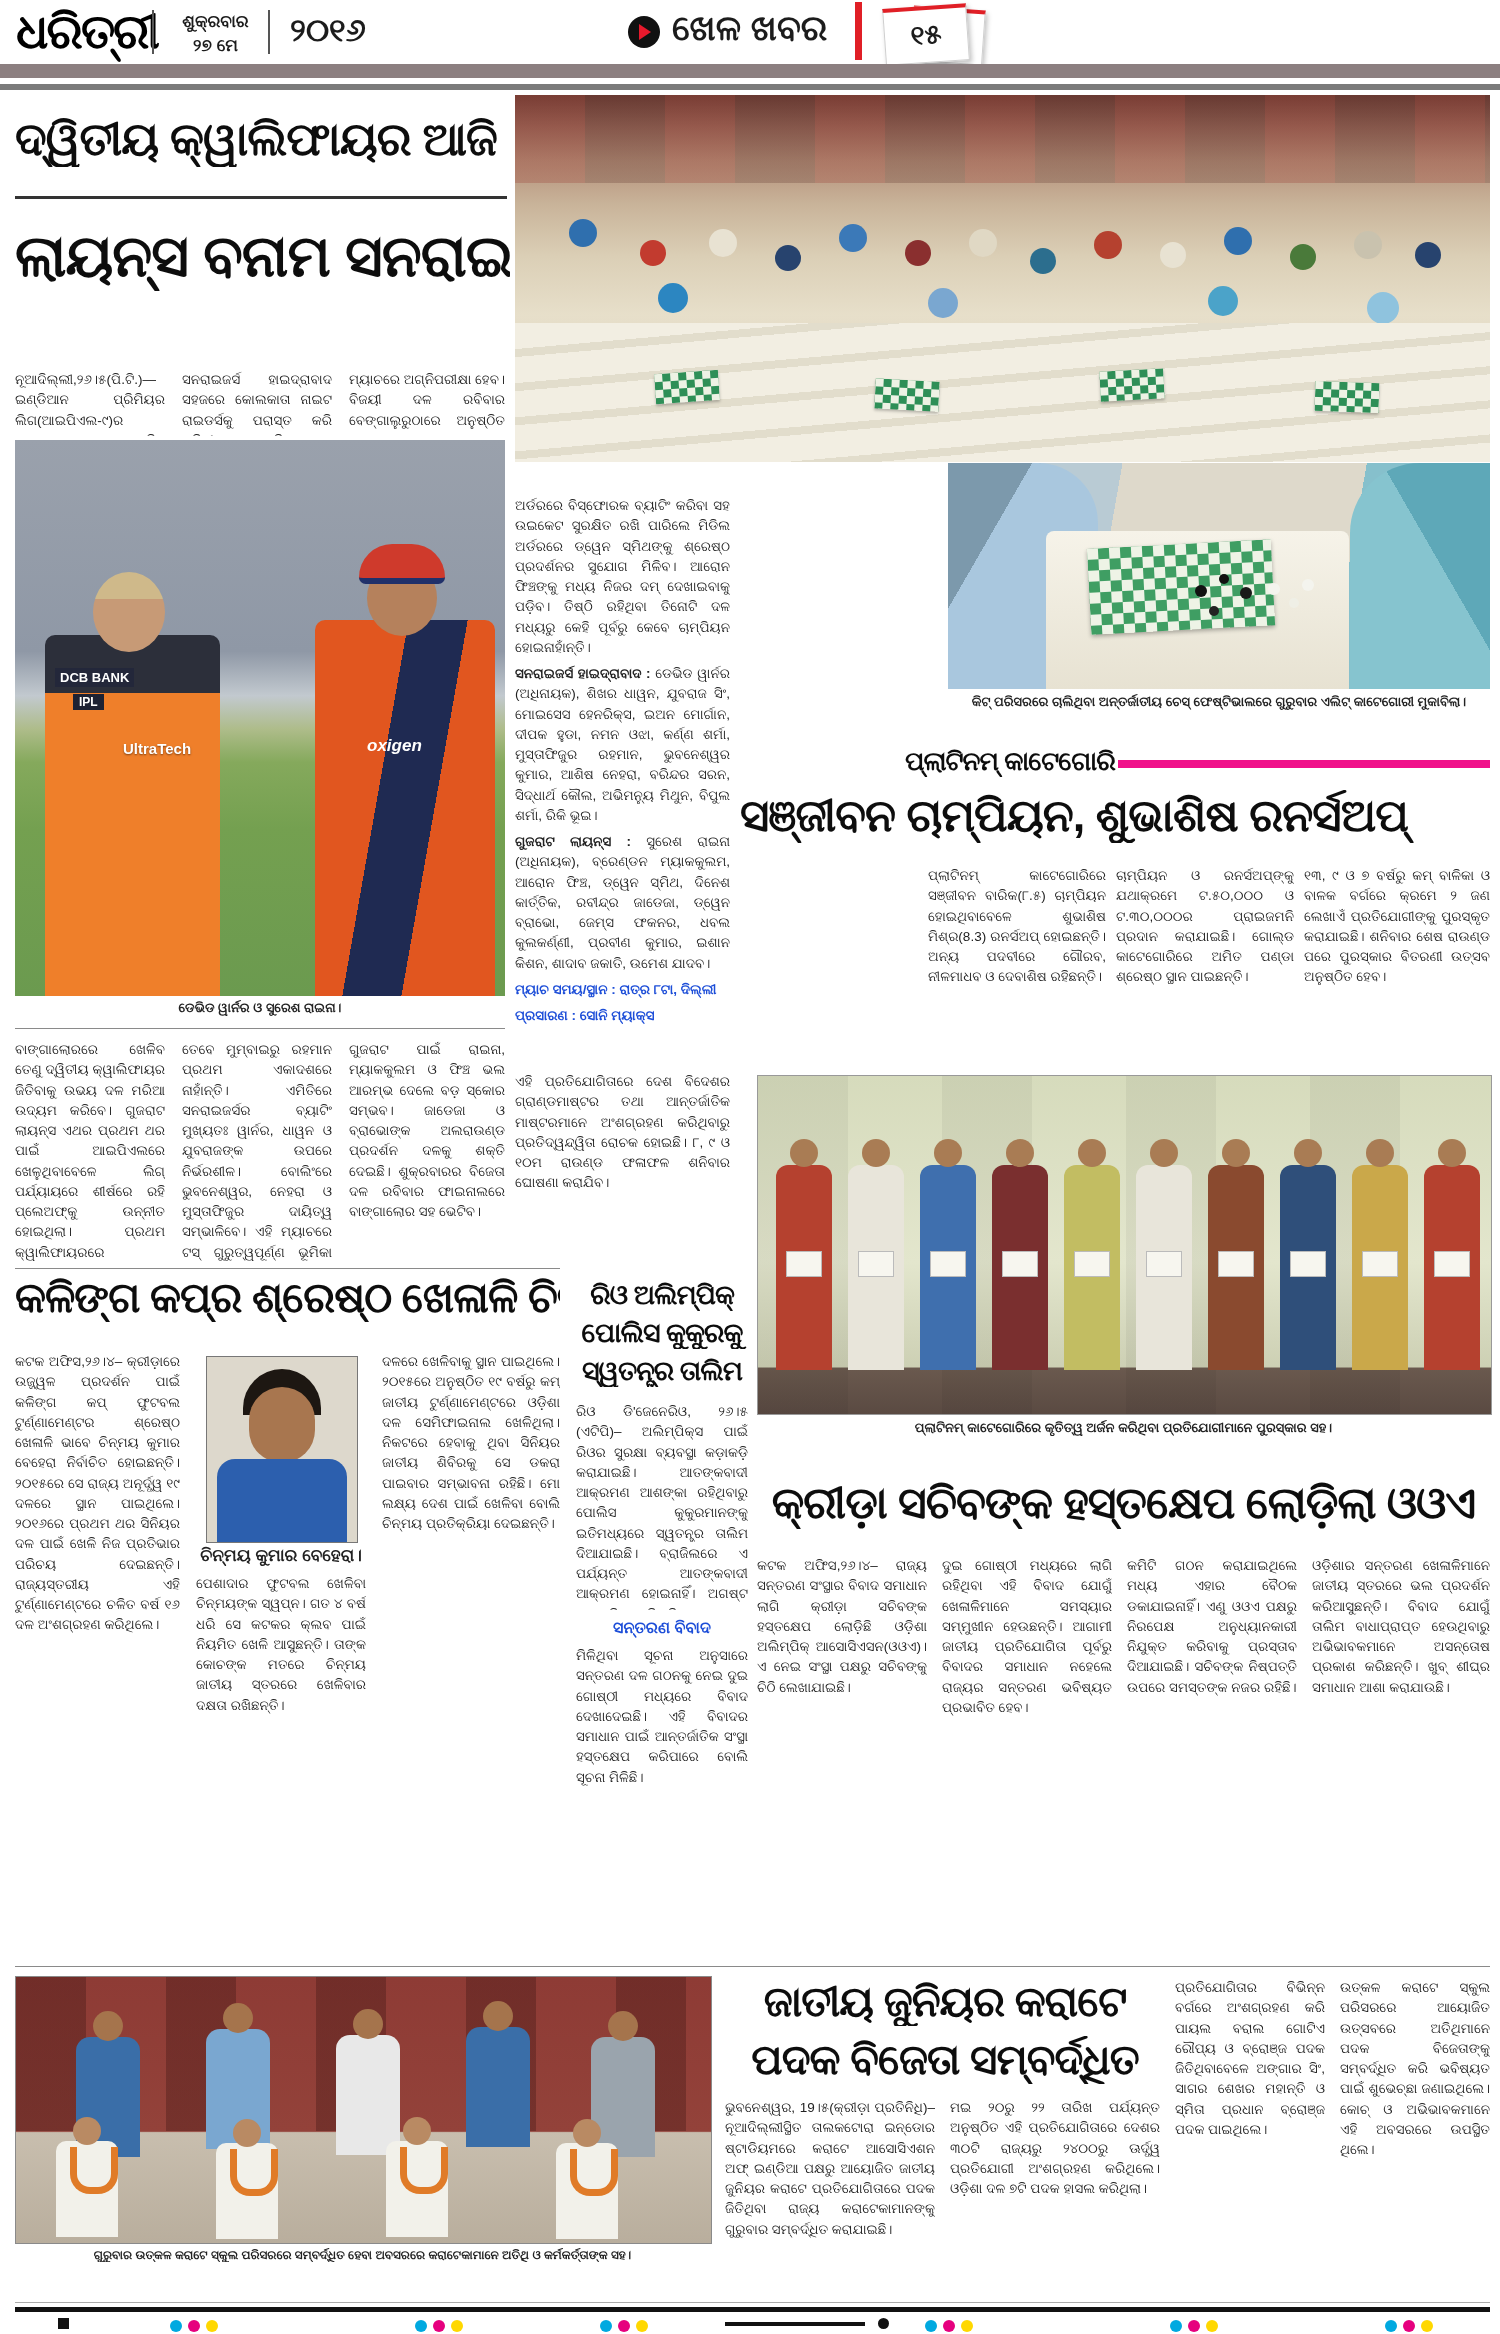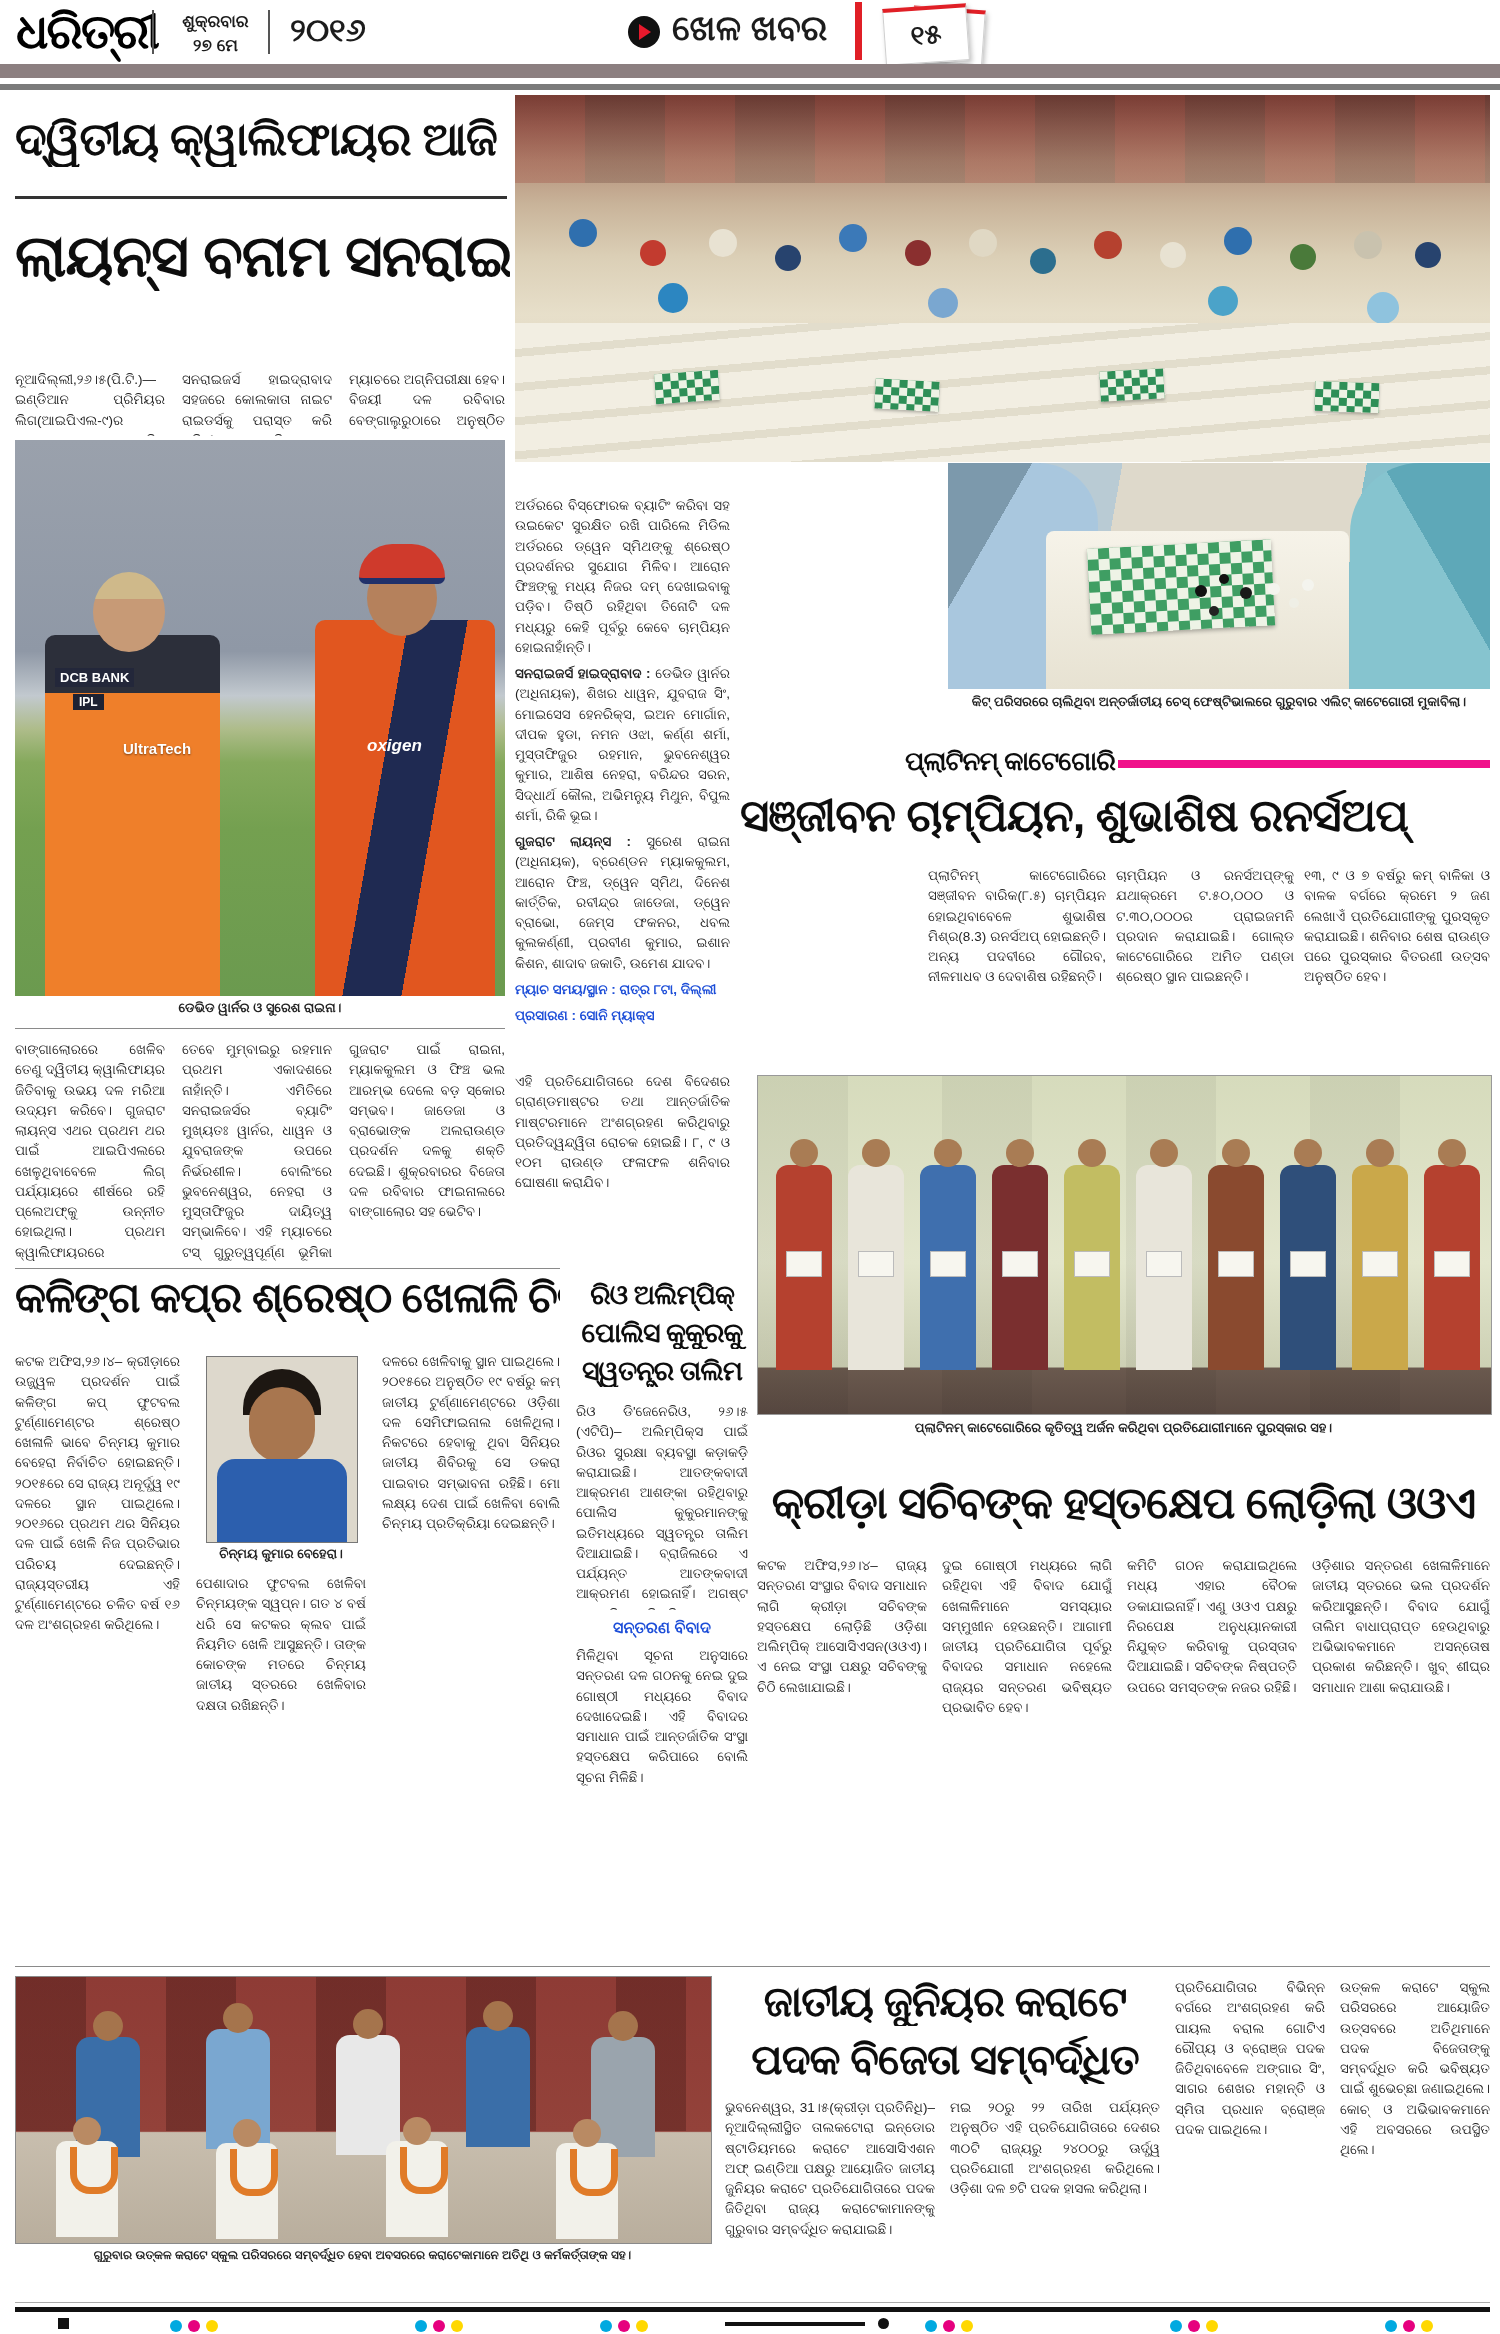--- a/index.html
+++ b/index.html
@@ -191,21 +191,21 @@
 
   <div class="abs rule" style="left:15px;top:1268px;width:545px;height:1px;"></div>
   <div class="abs hl nowrap" style="left:15px;top:1274px;width:545px;font-size:42px;">କଳିଙ୍ଗ କପ୍‌ର ଶ୍ରେଷ୍ଠ ଖେଳାଳି ଚିନ୍ମୟ</div>
   <div class="abs body-col" style="left:15px;top:1352px;width:165px;height:606px;">କଟକ ଅଫିସ,୨୬।୪– କ୍ରୀଡ଼ାରେ ଉଜ୍ଜ୍ୱଳ ପ୍ରଦର୍ଶନ ପାଇଁ କଳିଙ୍ଗ କପ୍ ଫୁଟବଲ ଟୁର୍ଣ୍ଣାମେଣ୍ଟର ଶ୍ରେଷ୍ଠ ଖେଳାଳି ଭାବେ ଚିନ୍ମୟ କୁମାର ବେହେରା ନିର୍ବାଚିତ ହୋଇଛନ୍ତି। ୨୦୧୫ରେ ସେ ରାଜ୍ୟ ଅନୂର୍ଦ୍ଧ୍ୱ ୧୯ ଦଳରେ ସ୍ଥାନ ପାଇଥିଲେ। ୨୦୧୬ରେ ପ୍ରଥମ ଥର ସିନିୟର ଦଳ ପାଇଁ ଖେଳି ନିଜ ପ୍ରତିଭାର ପରିଚୟ ଦେଇଛନ୍ତି। ରାଜ୍ୟସ୍ତରୀୟ ଏହି ଟୁର୍ଣ୍ଣାମେଣ୍ଟରେ ଚଳିତ ବର୍ଷ ୧୬ ଦଳ ଅଂଶଗ୍ରହଣ କରିଥିଲେ।</div>
 
   <div class="abs photo portrait-box" style="left:206px;top:1356px;width:150px;height:185px;">
     <div class="abs" style="left:36px;top:12px;width:78px;height:46px;border-radius:40px 40px 0 0;background:#1d1712;"></div>
     <div class="abs" style="left:42px;top:30px;width:66px;height:76px;border-radius:34px;background:#a8764f;"></div>
     <div class="abs" style="left:10px;top:102px;width:130px;height:83px;border-radius:18px 18px 0 0;background:#2c5fae;"></div>
   </div>
-  <div class="abs caption nowrap" style="left:196px;top:1546px;width:170px;font-size:13px;">ଚିନ୍ମୟ କୁମାର ବେହେରା।</div>
+  <div class="abs caption nowrap" style="left:196px;top:1546px;width:170px;font-size:17px;">ଚିନ୍ମୟ କୁମାର ବେହେରା।</div>
   <div class="abs body-col" style="left:196px;top:1574px;width:170px;height:384px;">ପେଶାଦାର ଫୁଟବଲ ଖେଳିବା ଚିନ୍ମୟଙ୍କ ସ୍ୱପ୍ନ। ଗତ ୪ ବର୍ଷ ଧରି ସେ କଟକର କ୍ଲବ ପାଇଁ ନିୟମିତ ଖେଳି ଆସୁଛନ୍ତି। ତାଙ୍କ କୋଚଙ୍କ ମତରେ ଚିନ୍ମୟ ଜାତୀୟ ସ୍ତରରେ ଖେଳିବାର ଦକ୍ଷତା ରଖିଛନ୍ତି।</div>
   <div class="abs body-col" style="left:382px;top:1352px;width:178px;height:606px;">ଦଳରେ ଖେଳିବାକୁ ସ୍ଥାନ ପାଇଥିଲେ। ୨୦୧୫ରେ ଅନୁଷ୍ଠିତ ୧୯ ବର୍ଷରୁ କମ୍ ଜାତୀୟ ଟୁର୍ଣ୍ଣାମେଣ୍ଟରେ ଓଡ଼ିଶା ଦଳ ସେମିଫାଇନାଲ ଖେଳିଥିଲା। ନିକଟରେ ହେବାକୁ ଥିବା ସିନିୟର ଜାତୀୟ ଶିବିରକୁ ସେ ଡକରା ପାଇବାର ସମ୍ଭାବନା ରହିଛି। ମୋ ଲକ୍ଷ୍ୟ ଦେଶ ପାଇଁ ଖେଳିବା ବୋଲି ଚିନ୍ମୟ ପ୍ରତିକ୍ରିୟା ଦେଇଛନ୍ତି।</div>
 
   <div class="abs rule" style="left:15px;top:1966px;width:1475px;height:1px;"></div>
 
   <div class="abs photo karate-photo" style="left:15px;top:1976px;width:695px;height:266px;border:1px solid #8a8a8a;">
     <div class="adult" style="left:60px;top:60px;background:#3a6ea8;"></div>
     <div class="adult" style="left:190px;top:52px;background:#7aa7d0;"></div>
     <div class="adult" style="left:320px;top:58px;background:#e8e8e8;"></div>
     <div class="adult" style="left:450px;top:50px;background:#3a6ea8;"></div>
@@ -221,21 +221,21 @@
       </div>
     <div class="gi" style="left:540px;bottom:4px;">
         <span class="garland"></span>
       </div>
   </div>
   <div class="abs caption nowrap" style="left:15px;top:2248px;width:695px;font-size:12px;">ଗୁରୁବାର ଉତ୍କଳ କରାଟେ ସ୍କୁଲ ପରିସରରେ ସମ୍ବର୍ଦ୍ଧିତ ହେବା ଅବସରରେ କରାଟେକାମାନେ ଅତିଥି ଓ କର୍ମକର୍ତ୍ତାଙ୍କ ସହ।</div>
 
   <div class="abs hl nowrap" style="left:725px;top:1978px;width:440px;font-size:42px;text-align:center;">ଜାତୀୟ ଜୁନିୟର କରାଟେ</div>
   <div class="abs hl nowrap" style="left:725px;top:2036px;width:440px;font-size:42px;text-align:center;">ପଦକ ବିଜେତା ସମ୍ବର୍ଦ୍ଧିତ</div>
 
-  <div class="abs body-col" style="left:725px;top:2098px;width:210px;height:192px;">ଭୁବନେଶ୍ୱର, 31।୫(କ୍ରୀଡ଼ା ପ୍ରତିନିଧି)– ନୂଆଦିଲ୍ଲୀସ୍ଥିତ ତାଲକଟୋରା ଇନ୍ଡୋର ଷ୍ଟାଡିୟମରେ କରାଟେ ଆସୋସିଏଶନ ଅଫ୍ ଇଣ୍ଡିଆ ପକ୍ଷରୁ ଆୟୋଜିତ ଜାତୀୟ ଜୁନିୟର କରାଟେ ପ୍ରତିଯୋଗିତାରେ ପଦକ ଜିତିଥିବା ରାଜ୍ୟ କରାଟେକାମାନଙ୍କୁ ଗୁରୁବାର ସମ୍ବର୍ଦ୍ଧିତ କରାଯାଇଛି।</div>
+  <div class="abs body-col" style="left:725px;top:2098px;width:210px;height:192px;">ଭୁବନେଶ୍ୱର, 19।୫(କ୍ରୀଡ଼ା ପ୍ରତିନିଧି)– ନୂଆଦିଲ୍ଲୀସ୍ଥିତ ତାଲକଟୋରା ଇନ୍ଡୋର ଷ୍ଟାଡିୟମରେ କରାଟେ ଆସୋସିଏଶନ ଅଫ୍ ଇଣ୍ଡିଆ ପକ୍ଷରୁ ଆୟୋଜିତ ଜାତୀୟ ଜୁନିୟର କରାଟେ ପ୍ରତିଯୋଗିତାରେ ପଦକ ଜିତିଥିବା ରାଜ୍ୟ କରାଟେକାମାନଙ୍କୁ ଗୁରୁବାର ସମ୍ବର୍ଦ୍ଧିତ କରାଯାଇଛି।</div>
   <div class="abs body-col" style="left:950px;top:2098px;width:210px;height:192px;">ମଇ ୨୦ରୁ ୨୨ ତାରିଖ ପର୍ଯ୍ୟନ୍ତ ଅନୁଷ୍ଠିତ ଏହି ପ୍ରତିଯୋଗିତାରେ ଦେଶର ୩୦ଟି ରାଜ୍ୟରୁ ୨୪୦୦ରୁ ଊର୍ଦ୍ଧ୍ୱ ପ୍ରତିଯୋଗୀ ଅଂଶଗ୍ରହଣ କରିଥିଲେ। ଓଡ଼ିଶା ଦଳ ୭ଟି ପଦକ ହାସଲ କରିଥିଲା।</div>
   <div class="abs body-col" style="left:1340px;top:1978px;width:150px;height:312px;">ଉତ୍କଳ କରାଟେ ସ୍କୁଲ ପରିସରରେ ଆୟୋଜିତ ଉତ୍ସବରେ ଅତିଥିମାନେ ପଦକ ବିଜେତାଙ୍କୁ ସମ୍ବର୍ଦ୍ଧିତ କରି ଭବିଷ୍ୟତ ପାଇଁ ଶୁଭେଚ୍ଛା ଜଣାଇଥିଲେ। କୋଚ୍ ଓ ଅଭିଭାବକମାନେ ଏହି ଅବସରରେ ଉପସ୍ଥିତ ଥିଲେ।</div>
   <div class="abs body-col" style="left:1175px;top:1978px;width:150px;height:312px;">ପ୍ରତିଯୋଗିତାର ବିଭିନ୍ନ ବର୍ଗରେ ଅଂଶଗ୍ରହଣ କରି ପାୟଲ ବରାଲ ଗୋଟିଏ ରୌପ୍ୟ ଓ ବ୍ରୋଞ୍ଜ ପଦକ ଜିତିଥିବାବେଳେ ଅଙ୍ଗାର ସିଂ, ସାଗର ଶେଖର ମହାନ୍ତି ଓ ସ୍ମିତା ପ୍ରଧାନ ବ୍ରୋଞ୍ଜ ପଦକ ପାଇଥିଲେ।</div>
 
   <div class="abs" style="left:15px;top:2302px;width:1475px;height:1px;background:#aaa;"></div>
   <div class="abs" style="left:15px;top:2307px;width:1475px;height:5px;background:#111;"></div>
 
   <div class="abs" style="left:58px;top:2318px;width:11px;height:11px;background:#111;"></div>
   <div class="abs" style="left:170px;top:2318px;">
     <span class="reg-dot" style="background:#00a9e0;"></span><span class="reg-dot" style="background:#e6007e;"></span><span class="reg-dot" style="background:#ffd800;"></span>

